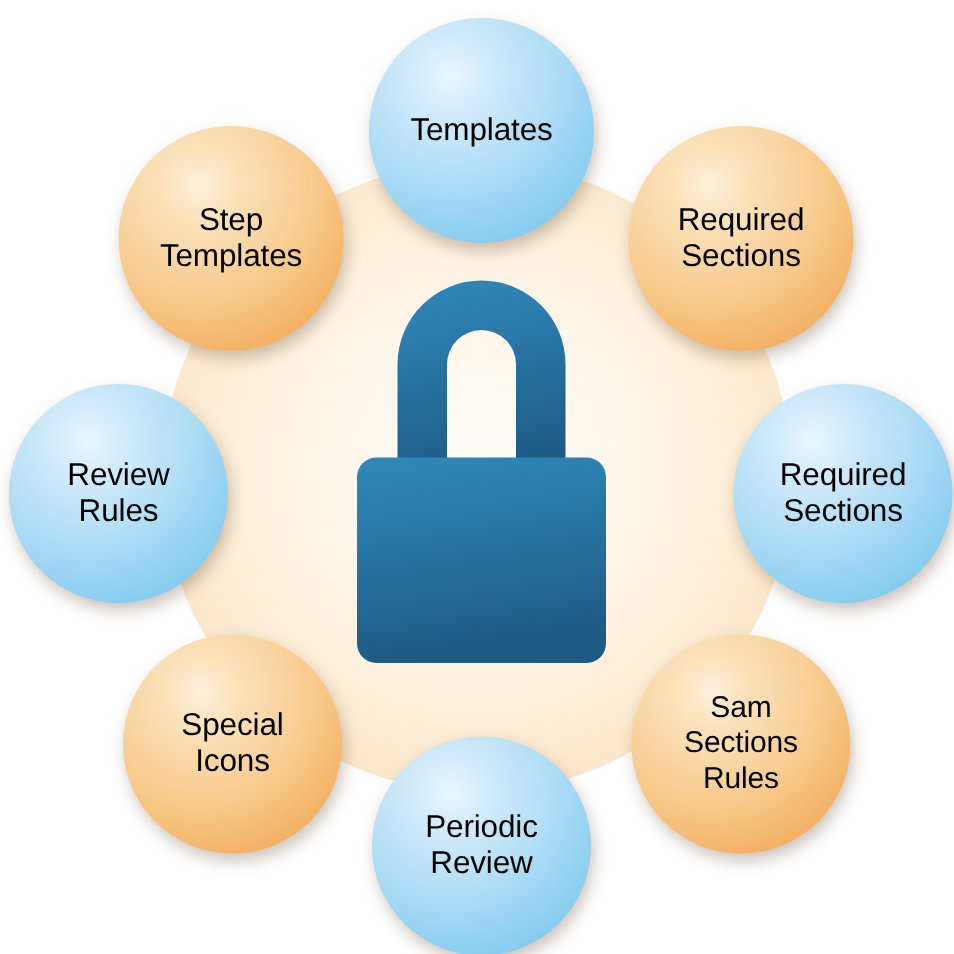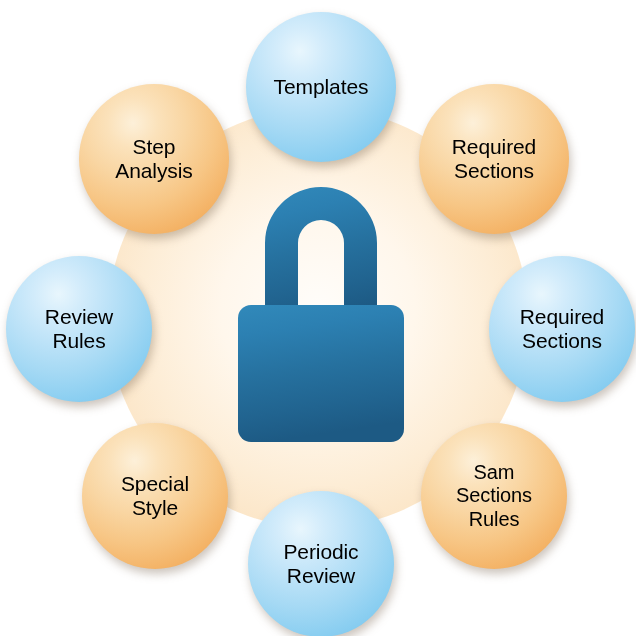--- a/index.html
+++ b/index.html
@@ -145,26 +145,26 @@
 Rules</span>
   </div>
 
   <div class="bubble blue" style="left:248px; top:491px; width:146px; height:146px;">
     <span class="cap">Periodic
 Review</span>
   </div>
 
   <div class="bubble orange" style="left:82px; top:423px; width:146px; height:146px;">
     <span class="cap">Special
-Style</span>
+Icons</span>
   </div>
 
   <div class="bubble blue" style="left:6px; top:256px; width:146px; height:146px;">
     <span class="cap">Review
 Rules</span>
   </div>
 
   <div class="bubble orange" style="left:79px; top:84px; width:150px; height:150px;">
     <span class="cap">Step
-Analysis</span>
+Templates</span>
   </div>
 
 </div>
 
 </body></html>

